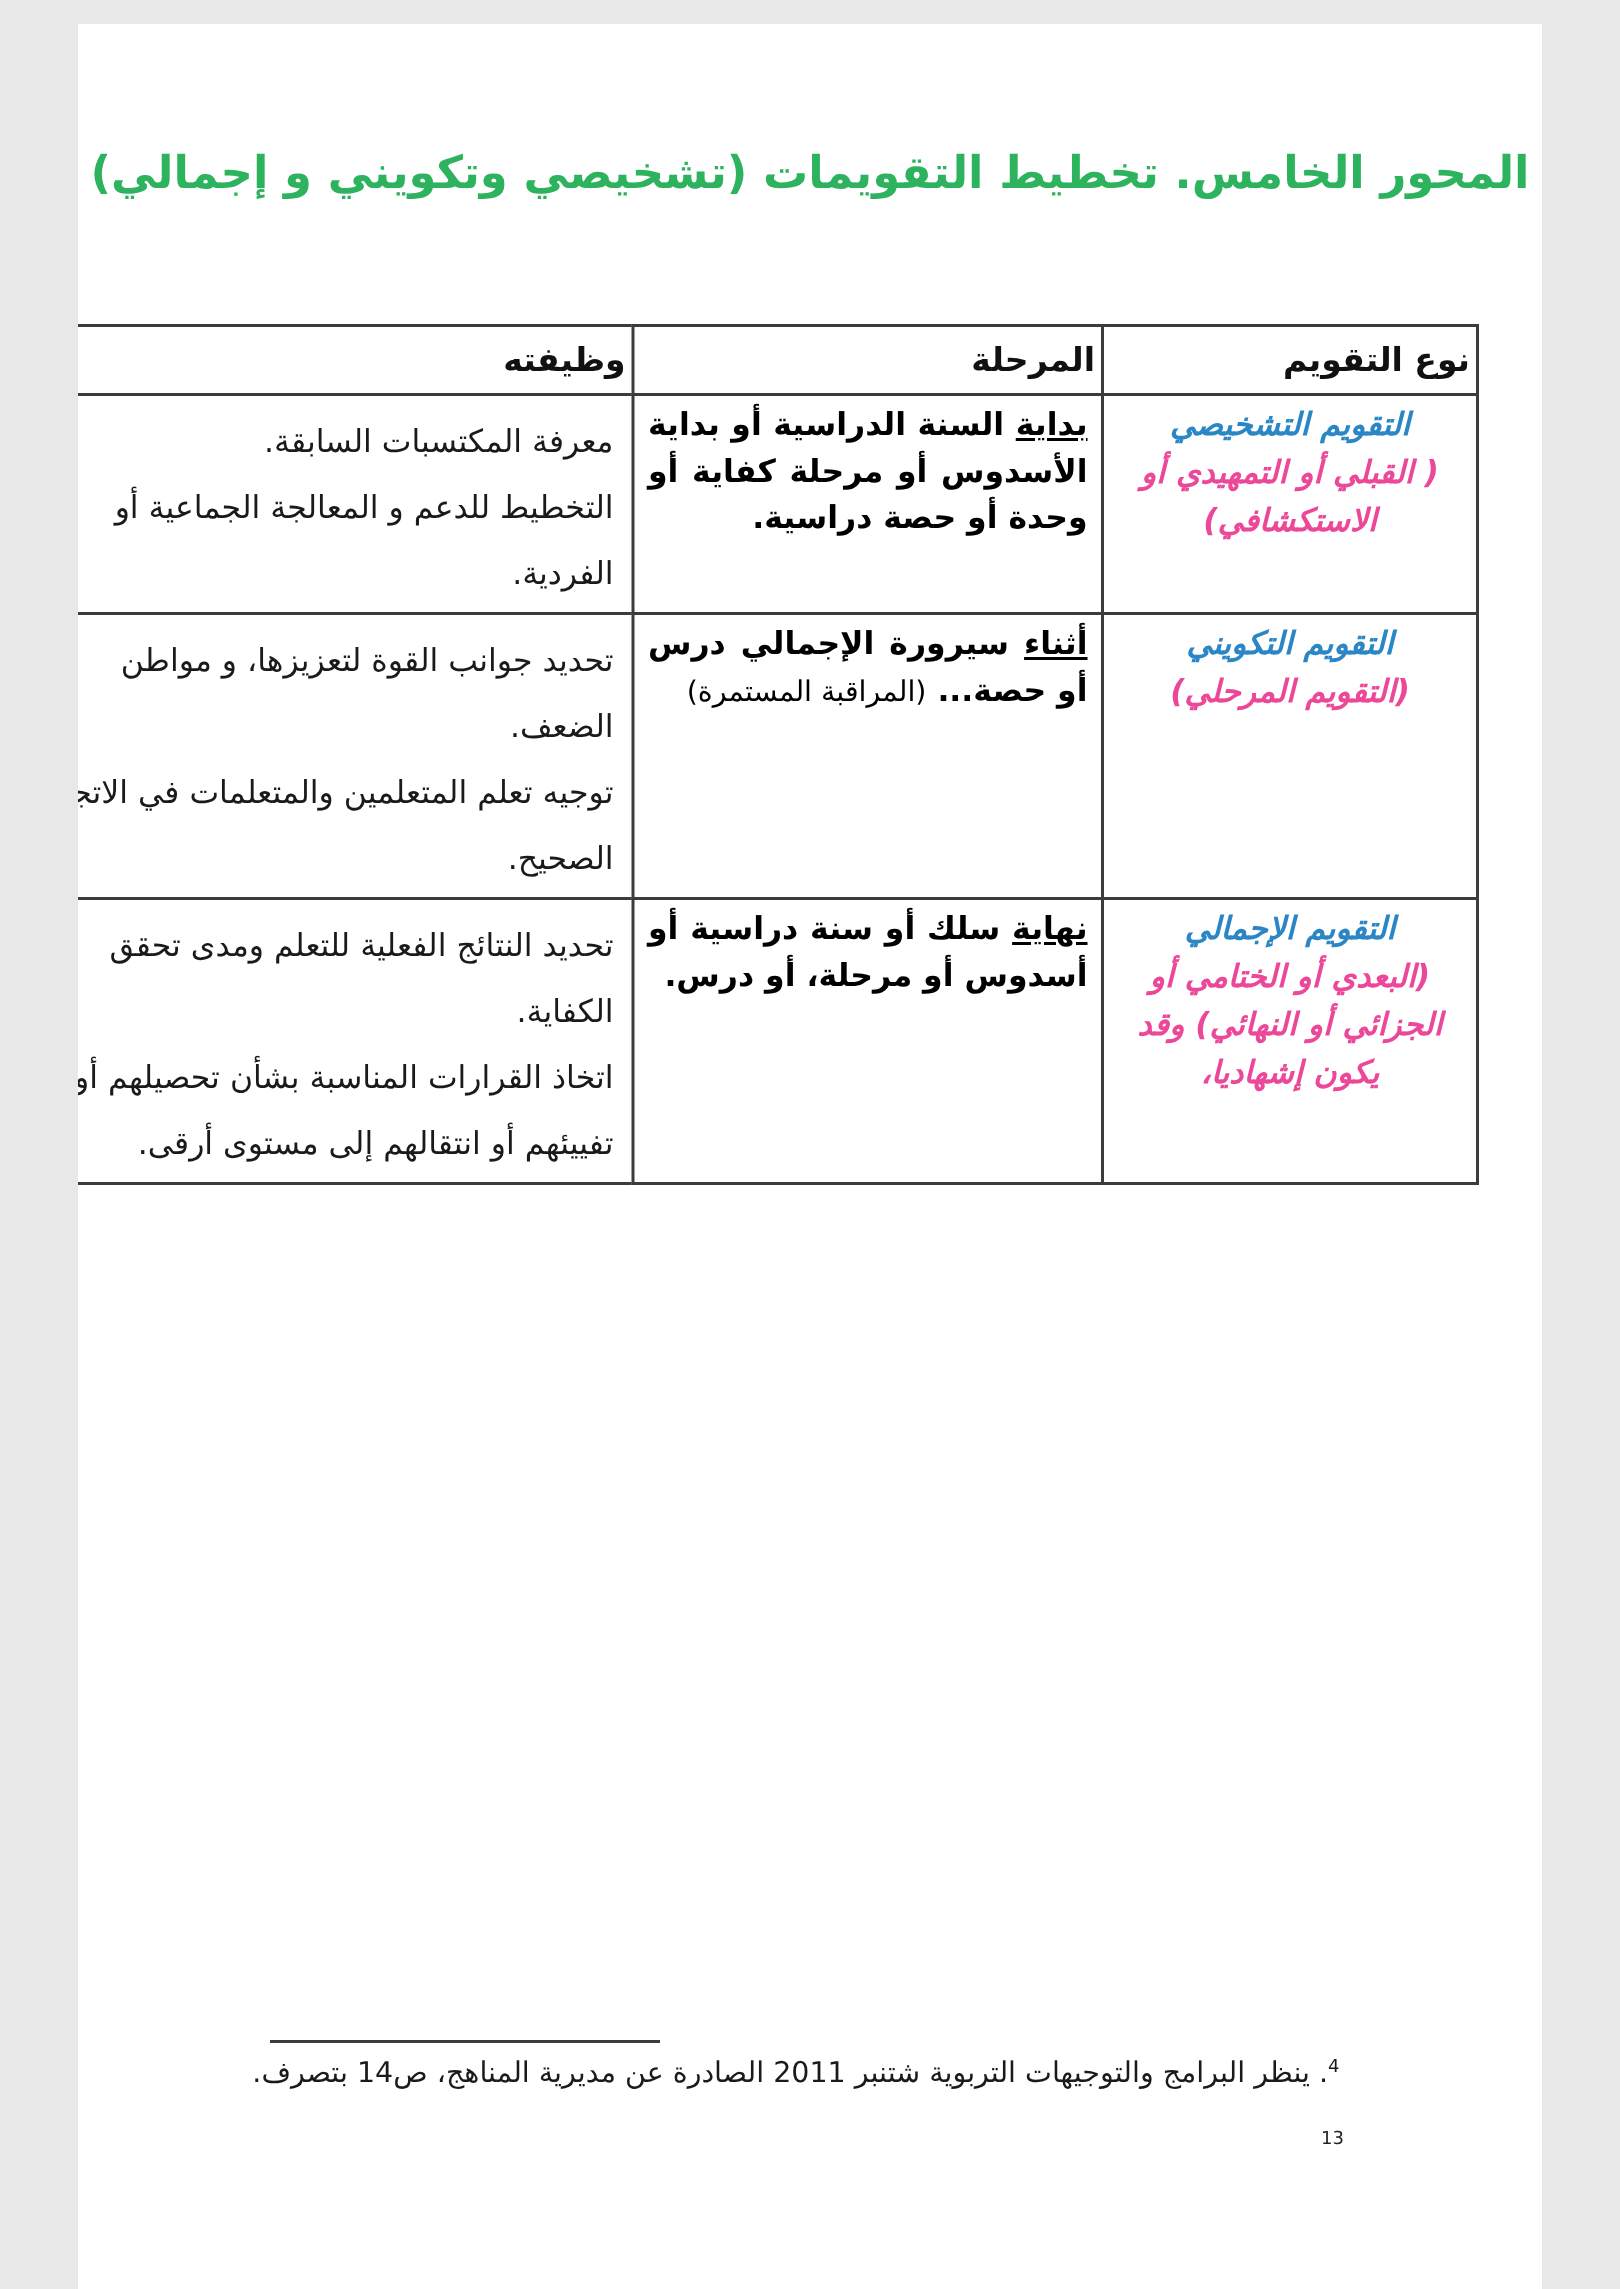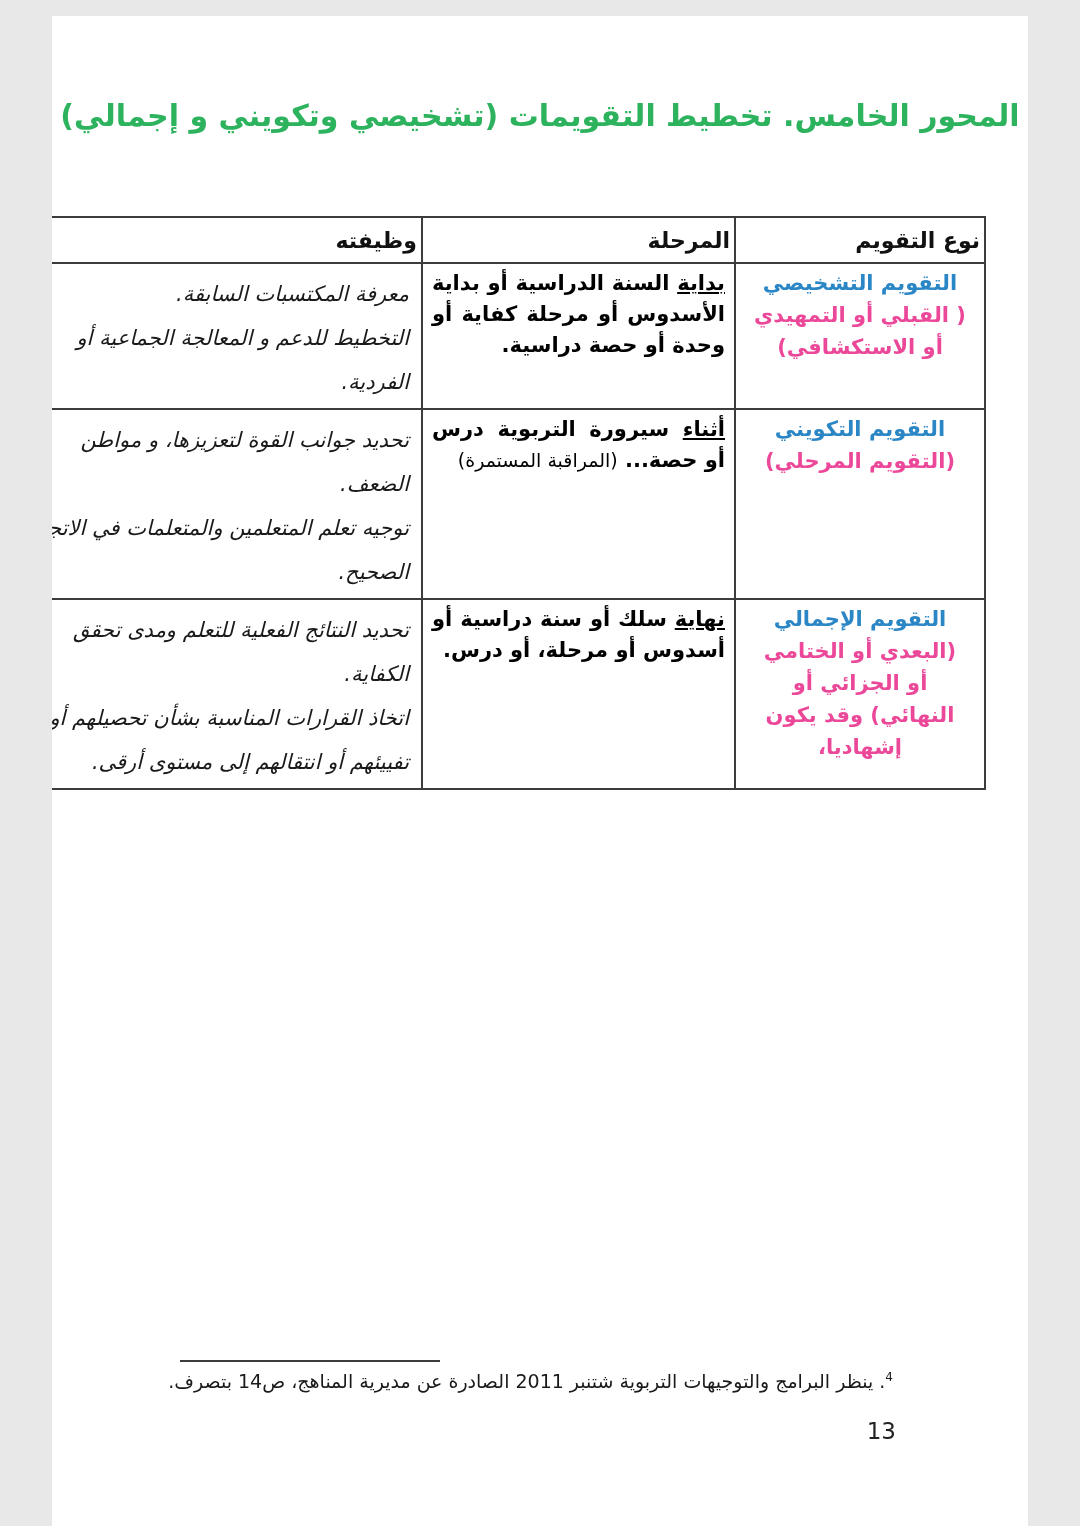--- a/index.html
+++ b/index.html
@@ -55,20 +55,21 @@
 
   tr.row-1 td { height:126px; }
   tr.row-2 td { height:163px; }
   tr.row-3 td { height:163px; }
 
   td.type-cell {
     text-align:center;
     font-weight:bold;
     font-size:21px; line-height:32px;
     padding:3px 18px;
+    font-style:italic;
   }
   .type-title { display:block; color:#2b86c5; }
   .type-sub { display:block; color:#ec4899; }
 
   td.stage-cell {
     text-align:justify;
     font-weight:bold;
     font-size:21px; line-height:31px;
     padding:4px 9px;
     color:#000000;
@@ -76,39 +77,39 @@
   .stage-lead { text-decoration:underline; }
   .stage-note { font-weight:normal; font-size:19px; }
 
   td.func-cell {
     font-size:21px; line-height:44px;
     font-weight:normal;
     text-align:right;
     padding:8px 12px 4px 6px;
     color:#1a1a1a;
   }
-  .func-para { margin:0;font-style:italic; }
+  .func-para { margin:0; }
 
   
   .footnote-rule {
     position:absolute; top:1344px; left:128px;
     width:260px; height:0;
     border-top:2px solid #3c3c3c;
   }
   .footnote {
     position:absolute; top:1354px; right:135px;
     font-size:19px; color:#1a1a1a;
     max-width:760px;
     text-align:left;
   }
   .footnote sup { font-size:12px; vertical-align:super; }
 
   .page-number {
     position:absolute; top:1402px; right:132px;
-    font-size:23px; color:#222222;
+    font-size:12px; color:#222222;
   }
 </style>
 </head>
 <body>
 
 <div class="page">
 
   <div class="doc-title">المحور الخامس. تخطيط التقويمات (تشخيصي وتكويني و إجمالي)</div>
 
 
@@ -140,21 +141,21 @@
           <p class="func-para">التخطيط للدعم و المعالجة الجماعية أو الفردية.</p>
         </td>
       </tr>
 
       <tr class="row-2">
         <td class="type-cell">
           <span class="type-title">التقويم التكويني</span>
           <span class="type-sub">(التقويم المرحلي)</span>
         </td>
         <td class="stage-cell">
-          <span class="stage-lead">أثناء</span><span> سيرورة التربوية درس أو حصة... </span><span class="stage-note">(المراقبة المستمرة)</span>
+          <span class="stage-lead">أثناء</span><span> سيرورة الإجمالي درس أو حصة... </span><span class="stage-note">(المراقبة المستمرة)</span>
         </td>
         <td class="func-cell">
           <p class="func-para">تحديد جوانب القوة لتعزيزها، و مواطن الضعف.</p>
           <p class="func-para">توجيه تعلم المتعلمين والمتعلمات في الاتجاه الصحيح.</p>
         </td>
       </tr>
 
       <tr class="row-3">
         <td class="type-cell">
           <span class="type-title">التقويم الإجمالي</span>

